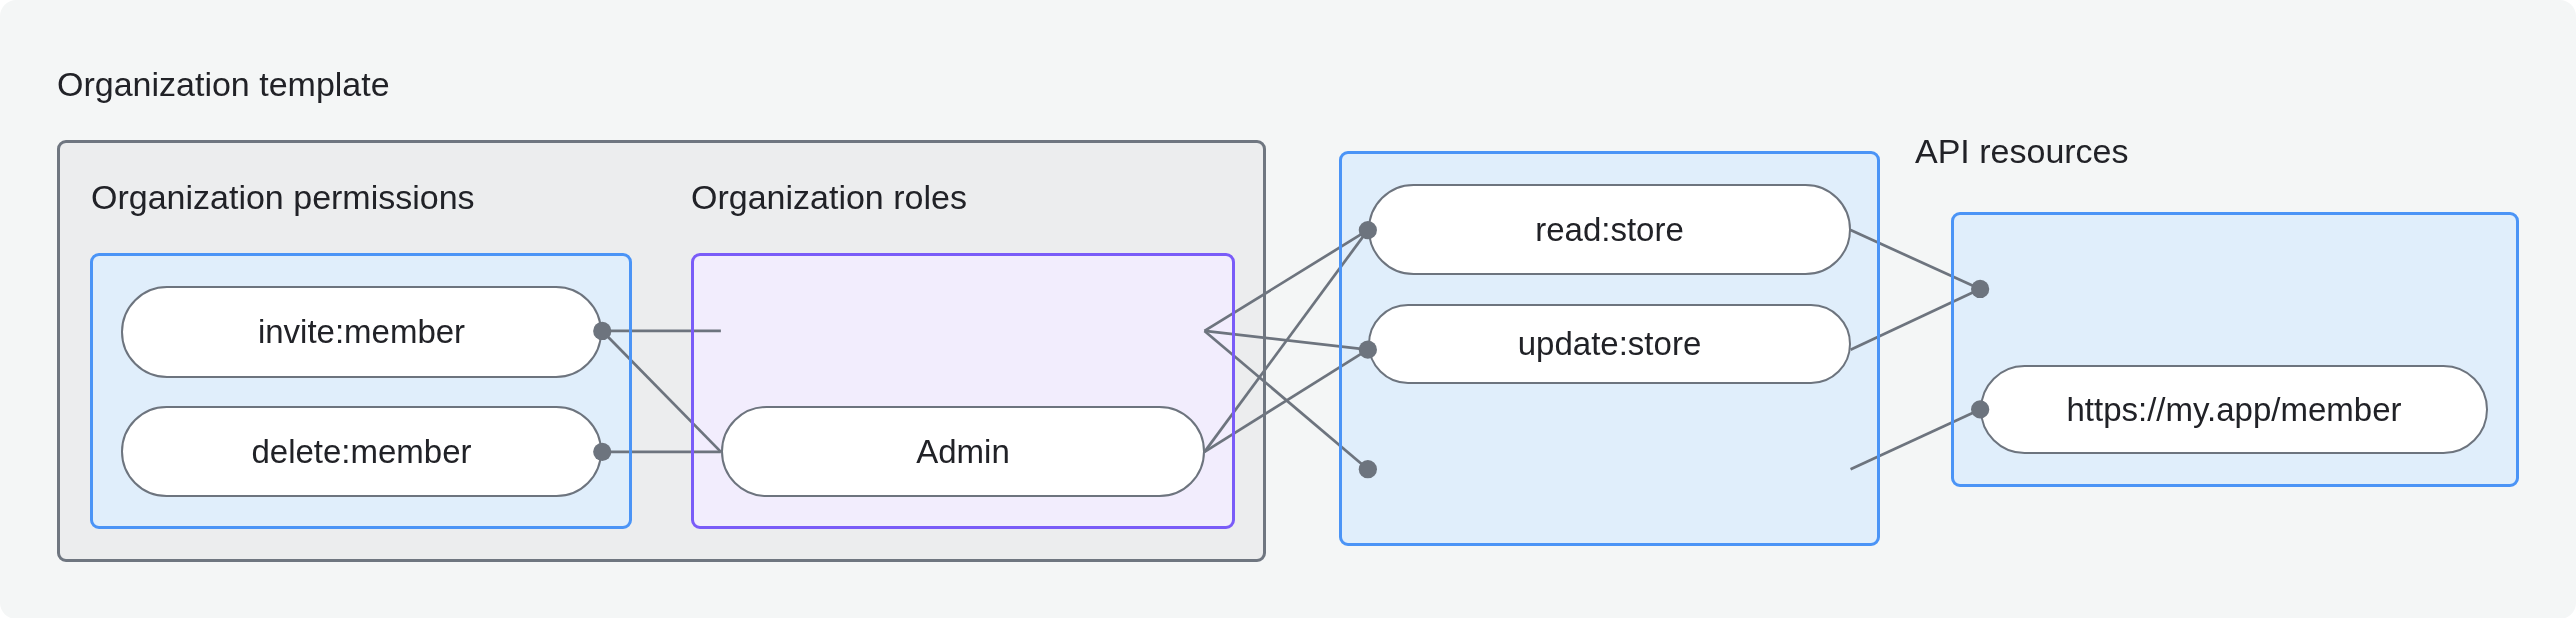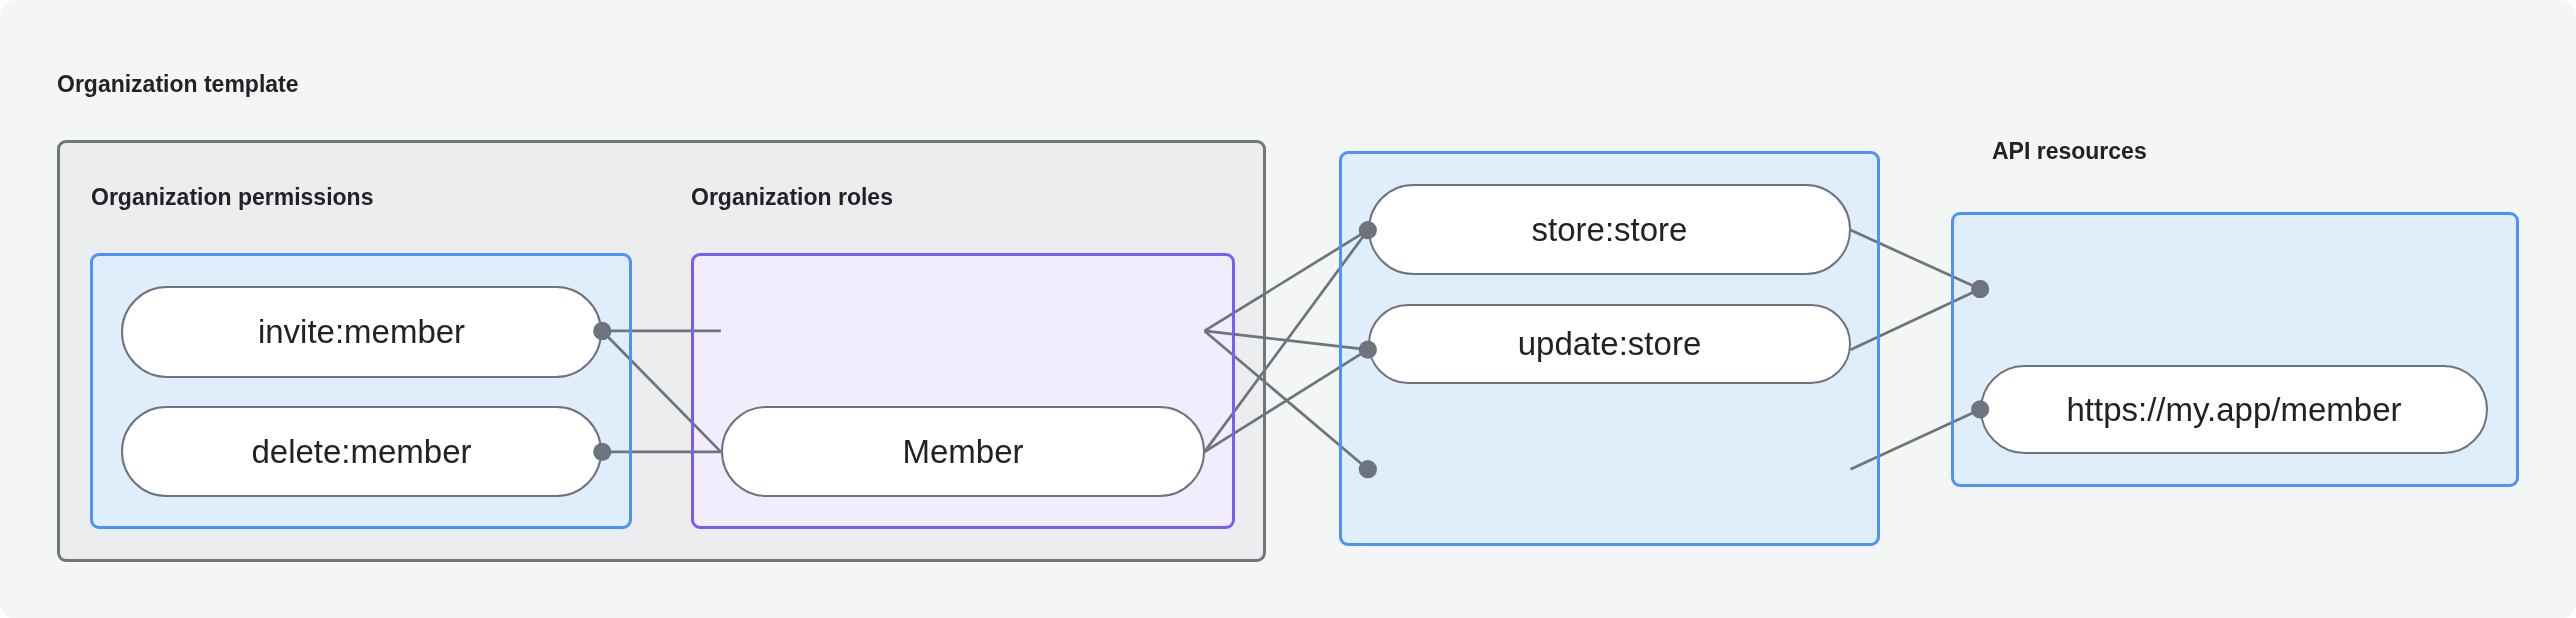--- a/index.html
+++ b/index.html
@@ -12,23 +12,23 @@
     position: relative;
     width: 2576px;
     height: 619px;
     background: #f4f6f6;
     border-radius: 16.4px;
     color: #212227;
     overflow: hidden;
   }
   .section-label {
     position: absolute;
-    font-size: 23px;
+    font-size: 34px;
     line-height: 40px;
-    font-weight: 700;
+    font-weight: 400;
     white-space: nowrap;
     z-index: 7;
   }
   
   .box-fill {
     position: absolute;
     border-radius: 9px;
     z-index: 1;
   }
   .box-edge {
@@ -89,34 +89,34 @@
   </div>
   <div class="pill" style="left:121px; top:406px; width:481px; height:91px">
     <span>delete:member</span>
   </div>
 
   <div class="section-label" style="left:691px; top:177px">Organization roles</div>
   <div class="box-fill purple-fill" style="left:691px; top:253px; width:544px; height:276px"></div>
   <div class="box-edge purple-edge" style="left:691px; top:253px; width:544px; height:276px"></div>
 
   <div class="pill" style="left:721px; top:406px; width:484px; height:91px">
-    <span>Member</span>
+    <span>Admin</span>
   </div>
 
   <div class="box-fill blue-fill" style="left:1339px; top:151px; width:541px; height:395px"></div>
   <div class="box-edge blue-edge" style="left:1339px; top:151px; width:541px; height:395px"></div>
 
   <div class="pill" style="left:1368px; top:184px; width:483px; height:91px">
-    <span>store:store</span>
+    <span>read:store</span>
   </div>
   <div class="pill" style="left:1368px; top:304px; width:483px; height:80px">
     <span>update:store</span>
   </div>
 
-  <div class="section-label" style="left:1992px; top:131px">API resources</div>
+  <div class="section-label" style="left:1915px; top:131px">API resources</div>
   <div class="box-fill blue-fill" style="left:1951px; top:212px; width:568px; height:275px"></div>
   <div class="box-edge blue-edge" style="left:1951px; top:212px; width:568px; height:275px"></div>
 
   <div class="pill" style="left:1980px; top:365px; width:508px; height:89px">
     <span>https://my.app/member</span>
   </div>
 
   <svg class="edge-layer" id="edges-svg" viewBox="0 0 2823 678" width="2576" height="619">
       <line x1="660" y1="362.5" x2="790" y2="362.5" stroke="#6d747e" stroke-width="3"></line>
       <line x1="660" y1="362.5" x2="790" y2="495" stroke="#6d747e" stroke-width="3"></line>

